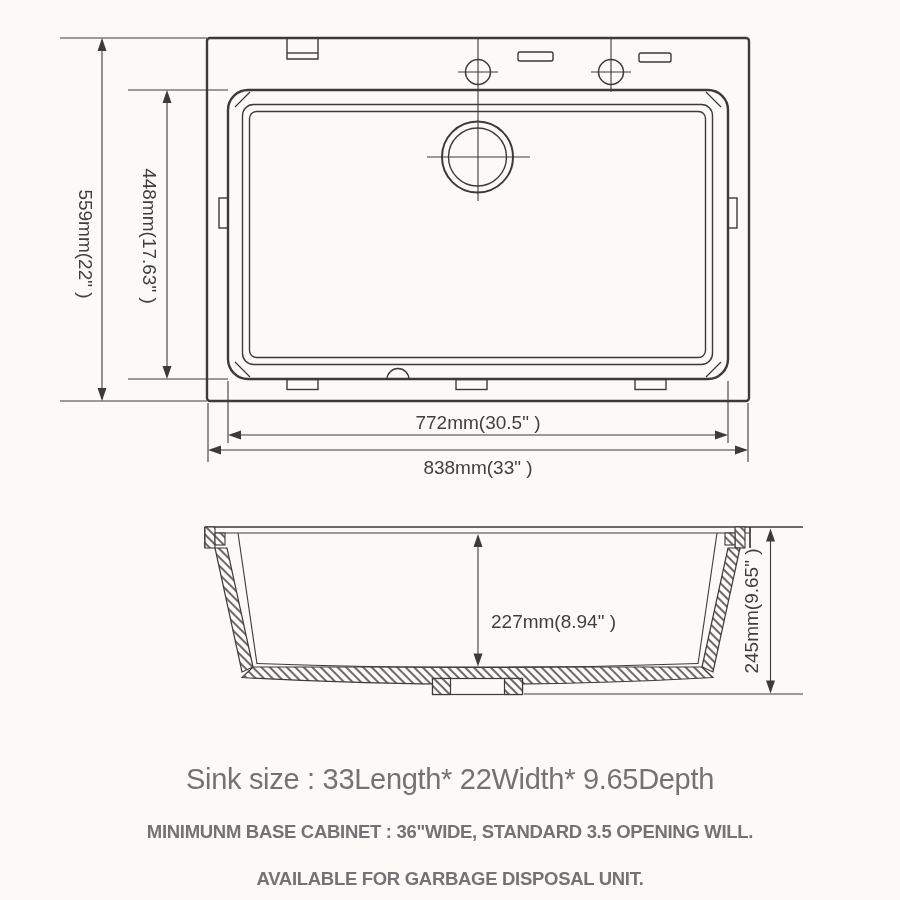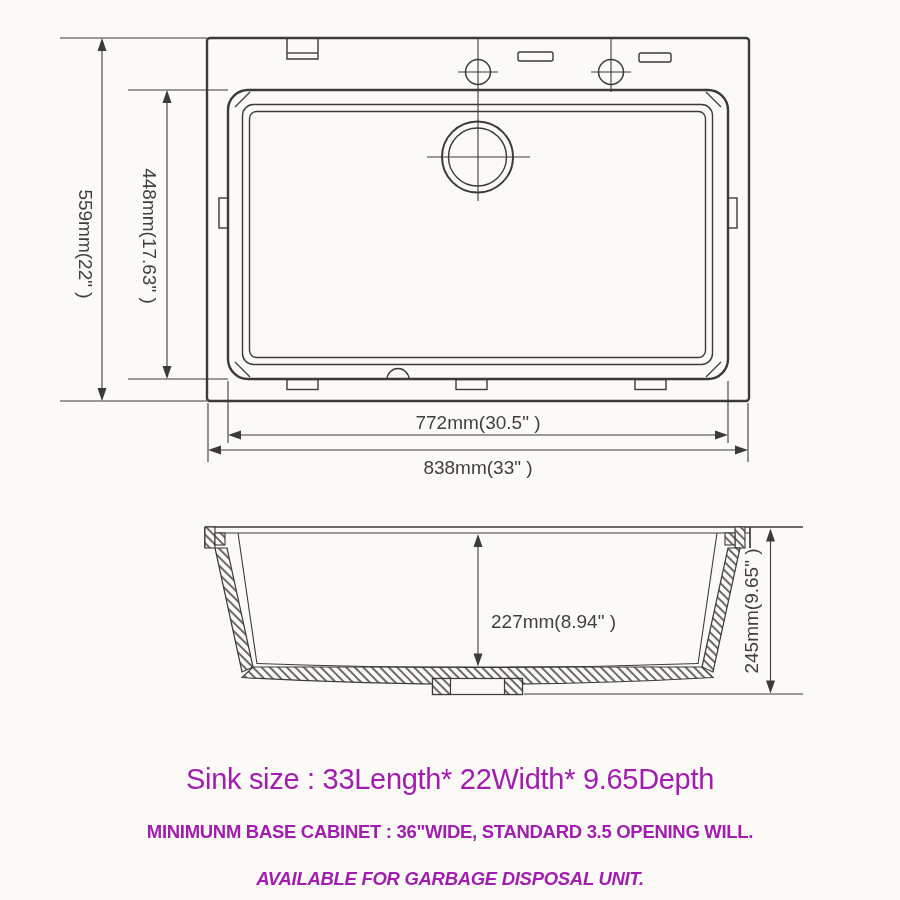--- a/index.html
+++ b/index.html
@@ -1,23 +1,23 @@
 <!DOCTYPE html>
 <html><head>
 <meta charset="utf-8">
 <style>
   html,body{margin:0;padding:0;background:#e8e8e8;}
   .canvas{position:relative;width:900px;height:900px;background:#fbfaf7;overflow:hidden;
           font-family:"Liberation Sans", sans-serif;}
   svg{position:absolute;left:0;top:0;}
   .dimlabel{font-family:"Liberation Sans", sans-serif;font-size:19px;font-weight:500;fill:#3f3f3f;}
-  .caption{position:absolute;left:0;width:900px;text-align:center;color:#a21caf;}
+  .caption{position:absolute;left:0;width:900px;text-align:center;color:#737373;}
   .caption-size{top:763px;font-size:29px;letter-spacing:-0.3px;font-weight:500;}
   .caption-cabinet{top:821px;font-size:18.5px;font-weight:700;letter-spacing:-0.3px;}
-  .caption-disposal{top:868px;font-size:18.5px;font-weight:700;letter-spacing:-0.3px;font-style:italic;}
+  .caption-disposal{top:868px;font-size:18.5px;font-weight:700;letter-spacing:-0.3px;}
 </style>
 </head>
 <body>
 
 <div class="canvas">
 <svg width="900" height="900" viewBox="0 0 900 900">
   <defs>
     <pattern id="hatch" width="6" height="6" patternUnits="userSpaceOnUse" patternTransform="rotate(-45)">
       <rect width="6" height="6" fill="#fbfaf7"></rect>
       <line x1="1" y1="0" x2="1" y2="6" stroke="#3b3b3b" stroke-width="1.5"></line>

